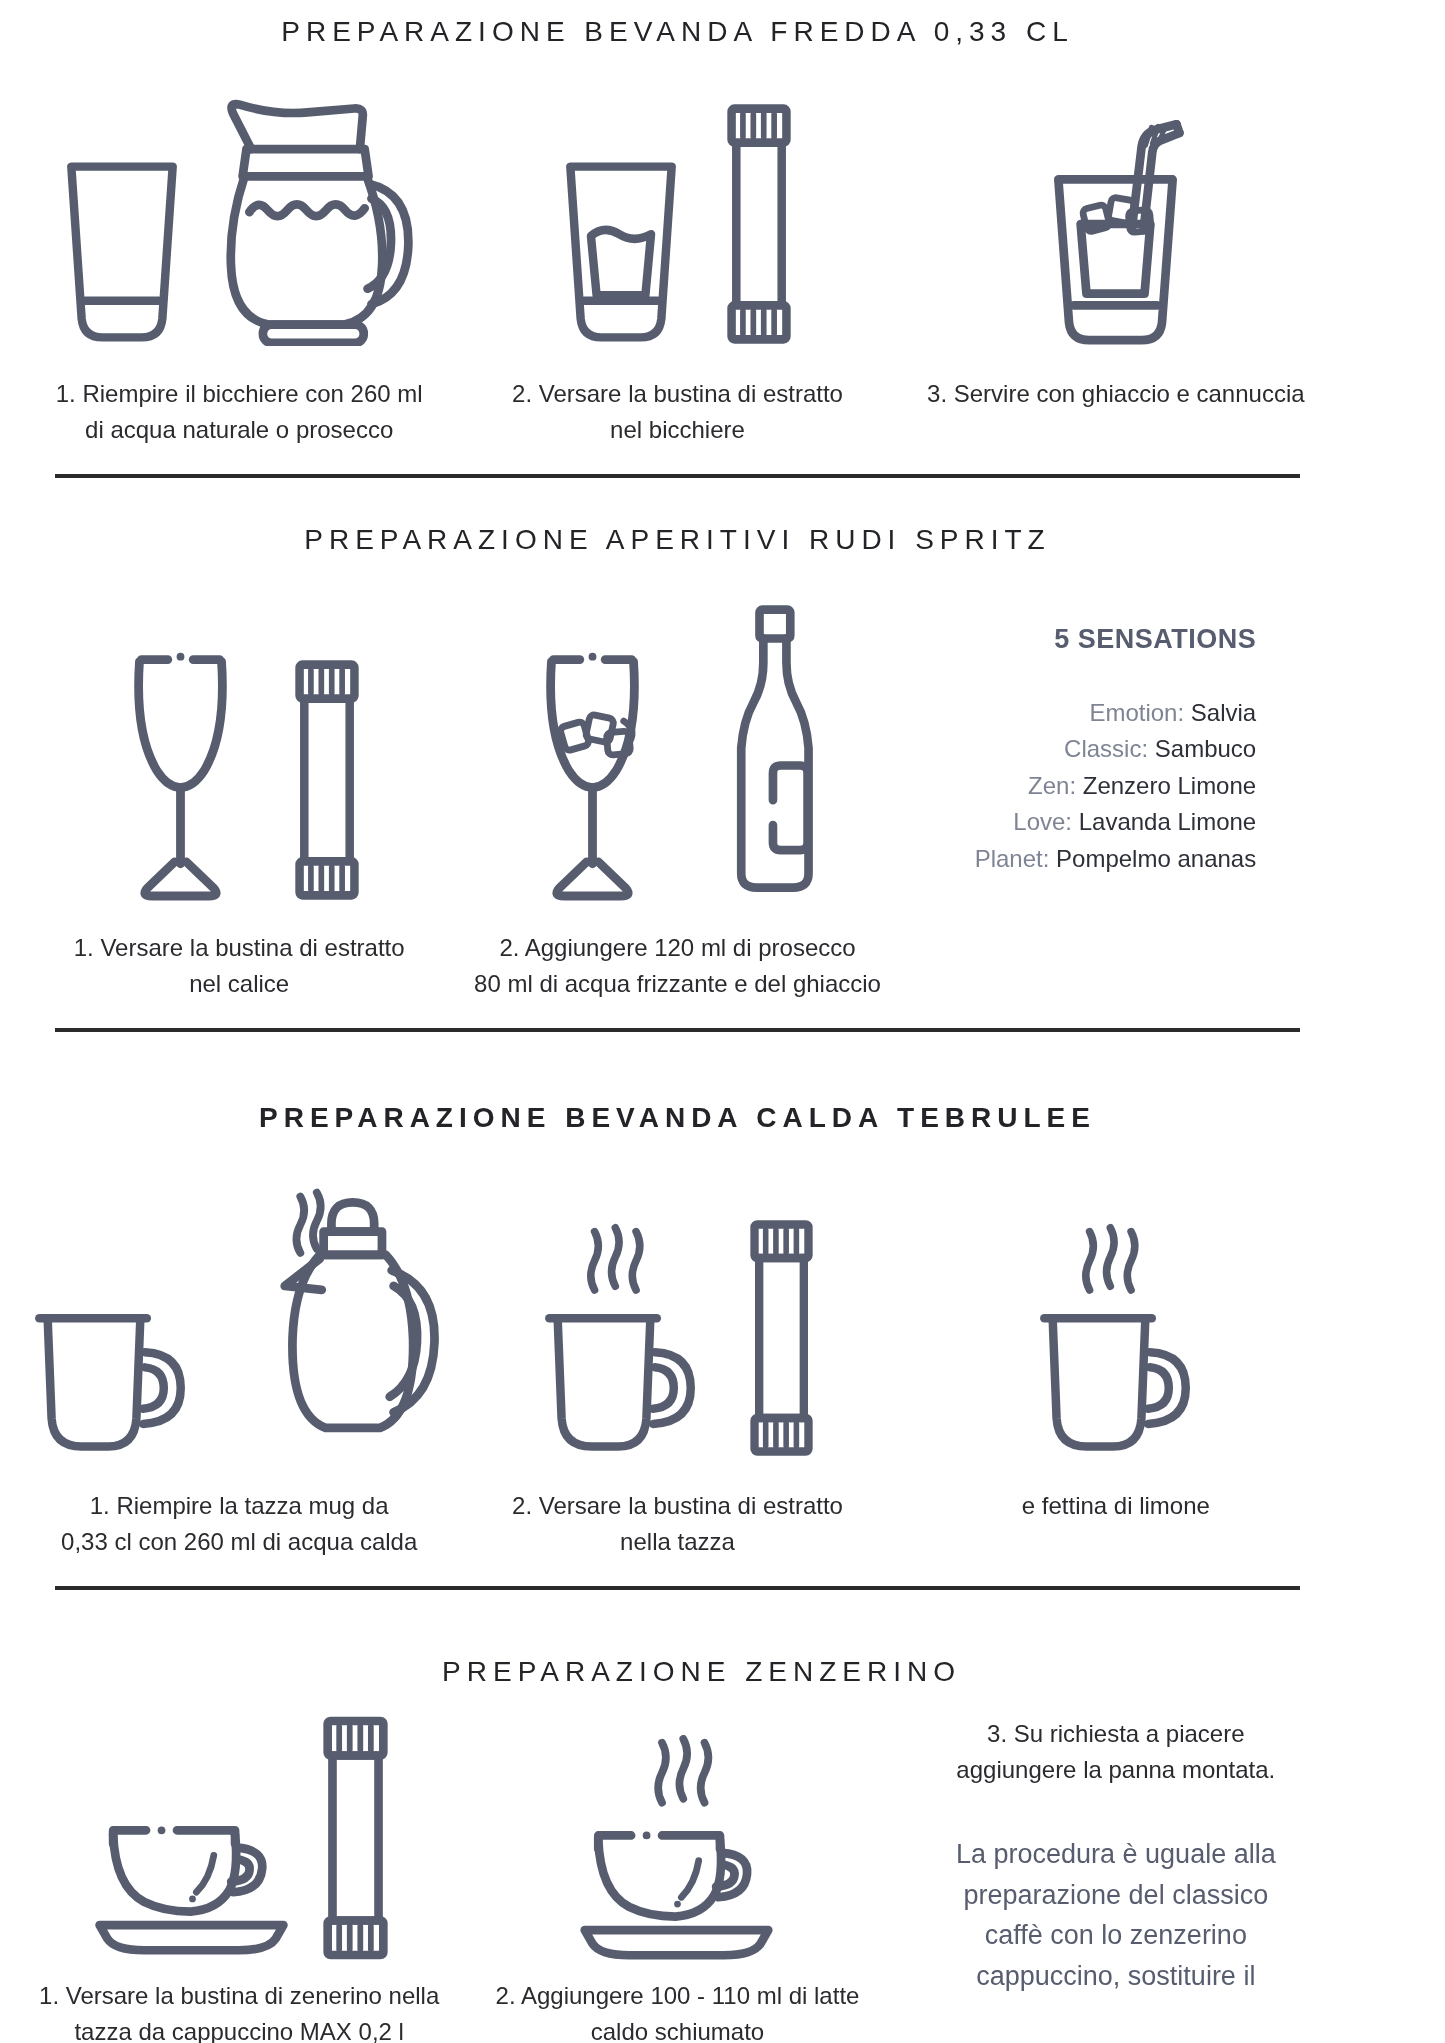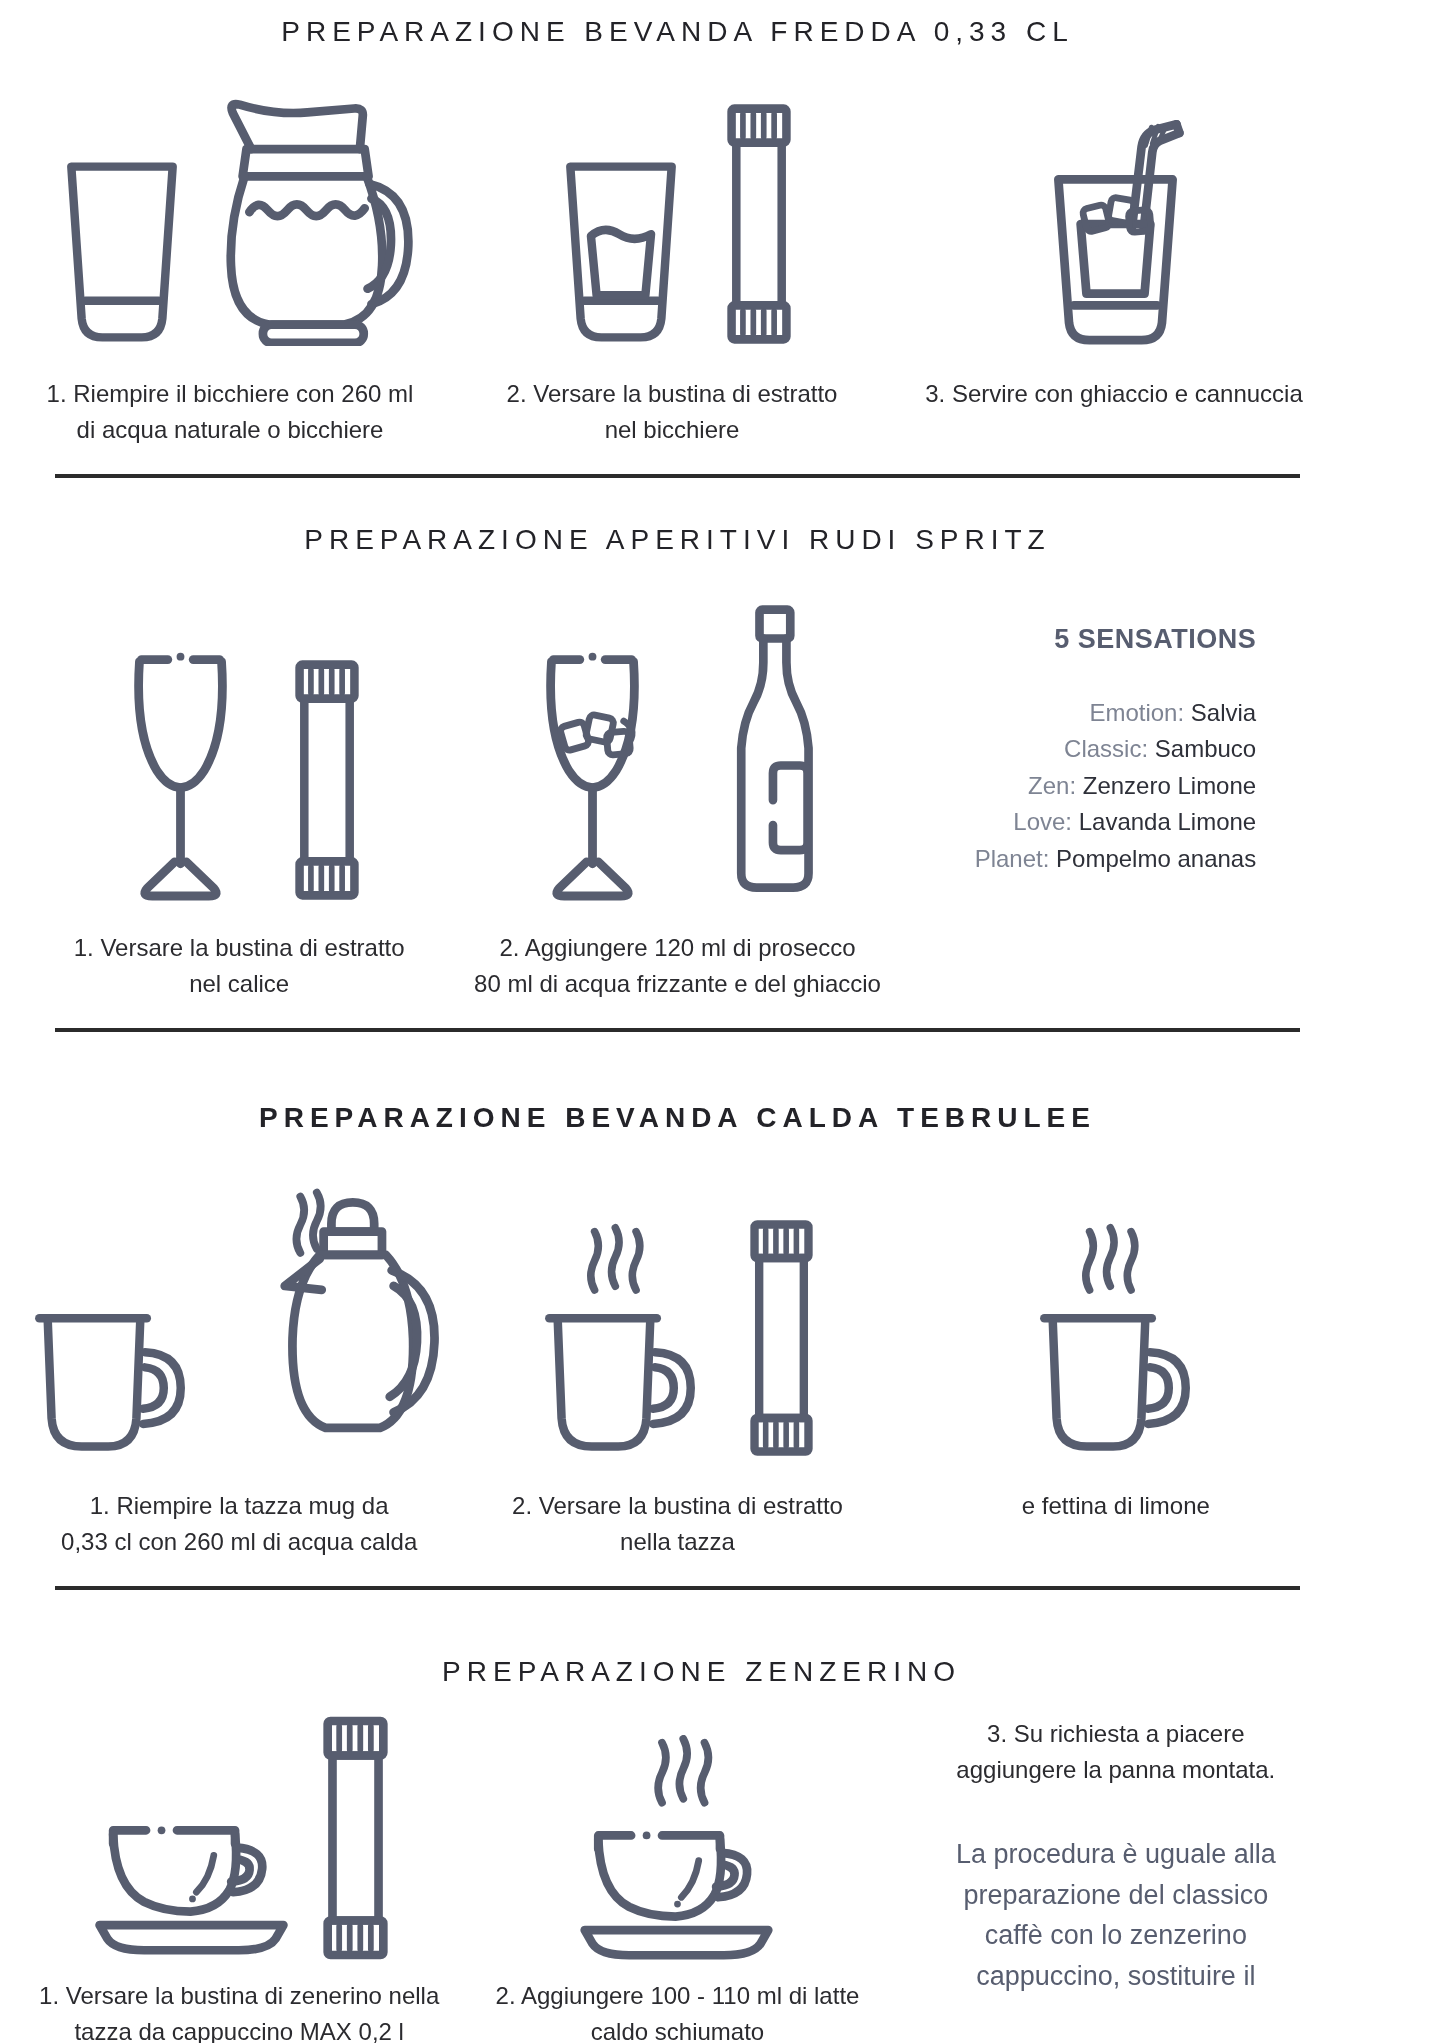--- a/index.html
+++ b/index.html
@@ -13,21 +13,21 @@
     font-weight:400; margin:0;
   }
   .row3 { display:grid; grid-template-columns:1fr 1fr 1fr; padding:0 20px; }
   .icon-col { display:flex; justify-content:center; align-items:flex-end; }
   .caps-row { display:grid; grid-template-columns:1fr 1fr 1fr; padding:0 20px; }
   .cap { text-align:center; font-size:24px; line-height:1.5; color:#2b2b2f; }
   .divider { border:none; border-top:4px solid #2b2b2b; margin:26px 55px 0 55px; }
   svg.icon { fill:none; stroke:#575d6f; stroke-width:9; stroke-linecap:round; stroke-linejoin:round; display:block; }
   
   .s1-icons { margin-top:40px; align-items:end; height:258px; }
-  .s1-caps { margin-top:30px;padding-left:9px; }
+  .s1-caps { margin-top:30px; }
   
   .s2-title { margin-top:46px; }
   .s2-icons { margin-top:40px; align-items:end; height:306px; }
   .s2-caps { margin-top:28px; }
   .sens { align-self:start; justify-self:start; padding:28px 0 0 78px; display:block;text-align:right; }
   .sens-heading { font-size:27px; font-weight:700; color:#575d6f; letter-spacing:0.5px; margin-bottom:40px; }
   .sens-item { font-size:24px; line-height:1.52; }
   .sens-label { color:#7e8493; }
   .sens-value { color:#2e3039; }
   
@@ -187,21 +187,21 @@
       </div>
       <div class="icon-col">
         <svg class="icon" width="155" height="244">
             <use href="#ic-tumbler-ice-straw"></use>
           </svg>
       </div>
     </div>
     <div class="caps-row s1-caps">
       <div class="cap">
         <div>1. Riempire il bicchiere con 260 ml</div>
-        <div>di acqua naturale o bicchiere</div>
+        <div>di acqua naturale o prosecco</div>
       </div>
       <div class="cap">
         <div>2. Versare la bustina di estratto</div>
         <div>nel bicchiere</div>
       </div>
       <div class="cap">
         <div>3. Servire con ghiaccio e cannuccia</div>
       </div>
     </div>
   </section>

